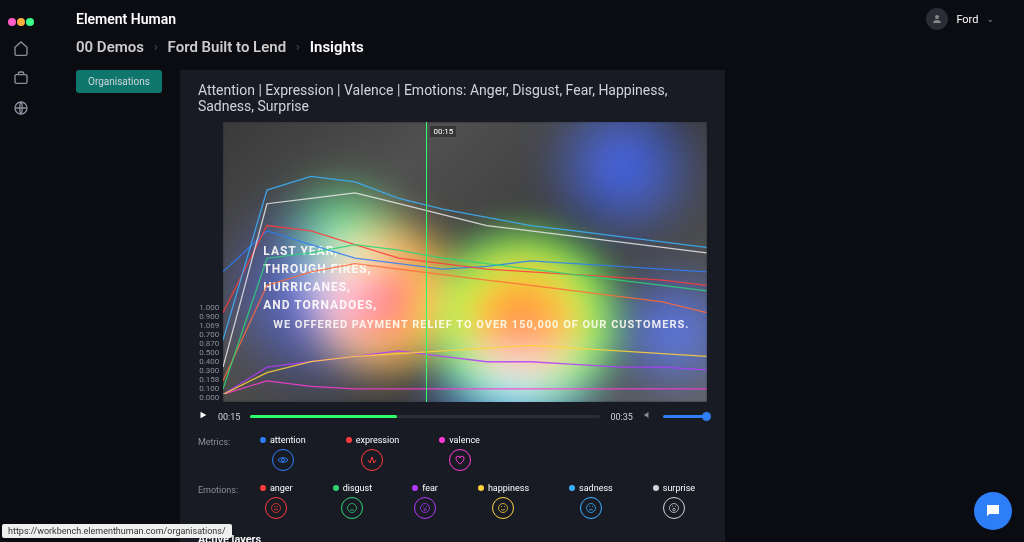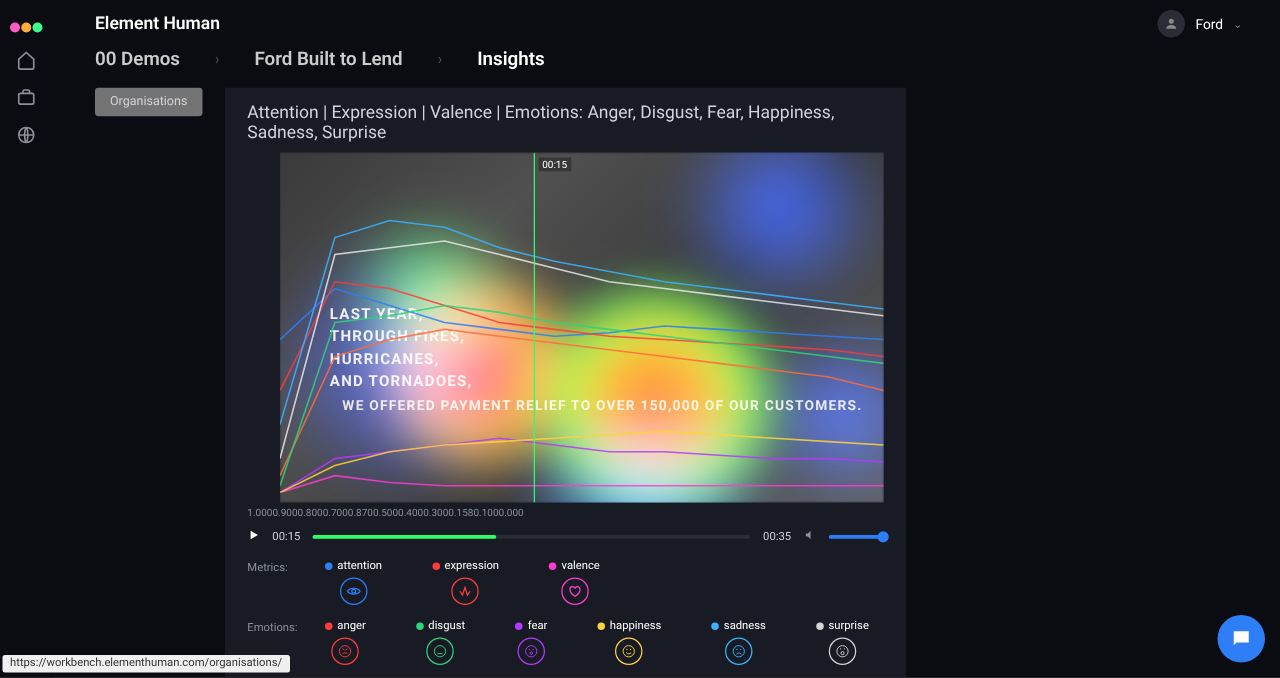--- a/index.html
+++ b/index.html
@@ -24,36 +24,36 @@
   .avatar svg { width: 12px; height: 12px; color: #888; }
   .username { font-size: 11px; }
   .chev { color: #888; font-size: 9px; }
   
   
   .status-row { display: flex; justify-content: flex-end; padding: 2px 30px 6px; }
   .status-dot { width: 6px; height: 6px; border-radius: 50%; background: #2d7ef7; margin-right: 6px; }
   .status-text { font-size: 10px; color: #b8bcc5; }
   
   
-  .breadcrumb { display: flex; align-items: center; gap: 28px; padding: 0 34px 14px; font-size: 15px; font-weight: 600; }
+  .breadcrumb { display: flex; align-items: center; gap: 10px; padding: 0 34px 14px; font-size: 15px; font-weight: 600; }
   .crumb-sep { color: #555; font-weight: 400; font-size: 12px; }
   .crumb-dim { color: #ccc; }
   
   
   .body { display: flex; padding: 0 0 0 34px; gap: 18px; flex: 1; overflow: hidden; }
   .side-tag { }
-  .side-tag-chip { background: #737373; padding: 6px 12px; border-radius: 3px; font-size: 10px; color: #d0d3da; }
+  .side-tag-chip { background: #0f766e; padding: 6px 12px; border-radius: 3px; font-size: 10px; color: #d0d3da; }
   
   
   .panel { width: 545px; background: #181b24; padding: 12px 18px; display: flex; flex-direction: column; }
   .panel-header { font-size: 14px; color: #d0d3da; padding-bottom: 8px; }
   
   
   .chart-wrap { display: flex; }
-  .y-axis { width: 26px; display: flex; flex-direction: row; justify-content: flex-start; align-items: flex-end; height: 280px; padding-right: 4px; margin-top: 13px; }
+  .y-axis { width: 26px; display: flex; flex-direction: column; justify-content: flex-end; align-items: flex-end; height: 280px; padding-right: 4px; }
   .y-tick { font-size: 8px; color: #8a8f9a; }
   .chart-area { position: relative; width: 497px; height: 280px; background: #2a2a2a; overflow: hidden; }
   .video-bg { position: absolute; inset: 0; background: linear-gradient(135deg, #3a3a3a 0%, #505050 30%, #3a3a3a 60%, #606060 100%); filter: blur(1px); }
   .video-text { position: absolute; left: 40px; top: 120px; font-size: 12px; font-weight: 700; letter-spacing: 1px; color: #f0ede4; line-height: 1.5; }
   .video-text-2 { position: absolute; left: 50px; top: 196px; font-size: 11px; font-weight: 700; letter-spacing: 1px; color: #e8e5da; }
   .heatmap { position: absolute; inset: 0; }
   .heatmap-blob { position: absolute; border-radius: 50%; filter: blur(18px); mix-blend-mode: screen; }
   .chart-svg { position: absolute; inset: 0; }
   .time-marker { position: absolute; top: 0; bottom: 0; width: 1px; background: #2dff6a; left: 42%; }
   .time-marker-label { position: absolute; top: 4px; left: 42%; transform: translateX(4px); font-size: 8px; background: rgba(0,0,0,0.3); padding: 1px 3px; color: #fff; }
@@ -149,21 +149,21 @@
         <div class="side-tag-chip">Organisations</div>
       </div>
 
       <div class="panel">
         <div class="panel-header">Attention | Expression | Valence | Emotions: Anger, Disgust, Fear, Happiness, Sadness, Surprise</div>
 
         <div class="chart-wrap">
           <div class="y-axis" id="y-axis">
               <div class="y-tick">1.000</div>
               <div class="y-tick">0.900</div>
-              <div class="y-tick">0.800</div>
+              <div class="y-tick">1.069</div>
               <div class="y-tick">0.700</div>
               <div class="y-tick">0.870</div>
               <div class="y-tick">0.500</div>
               <div class="y-tick">0.400</div>
               <div class="y-tick">0.300</div>
               <div class="y-tick">0.158</div>
               <div class="y-tick">0.100</div>
               <div class="y-tick">0.000</div>
             </div>
           <div class="chart-area">

